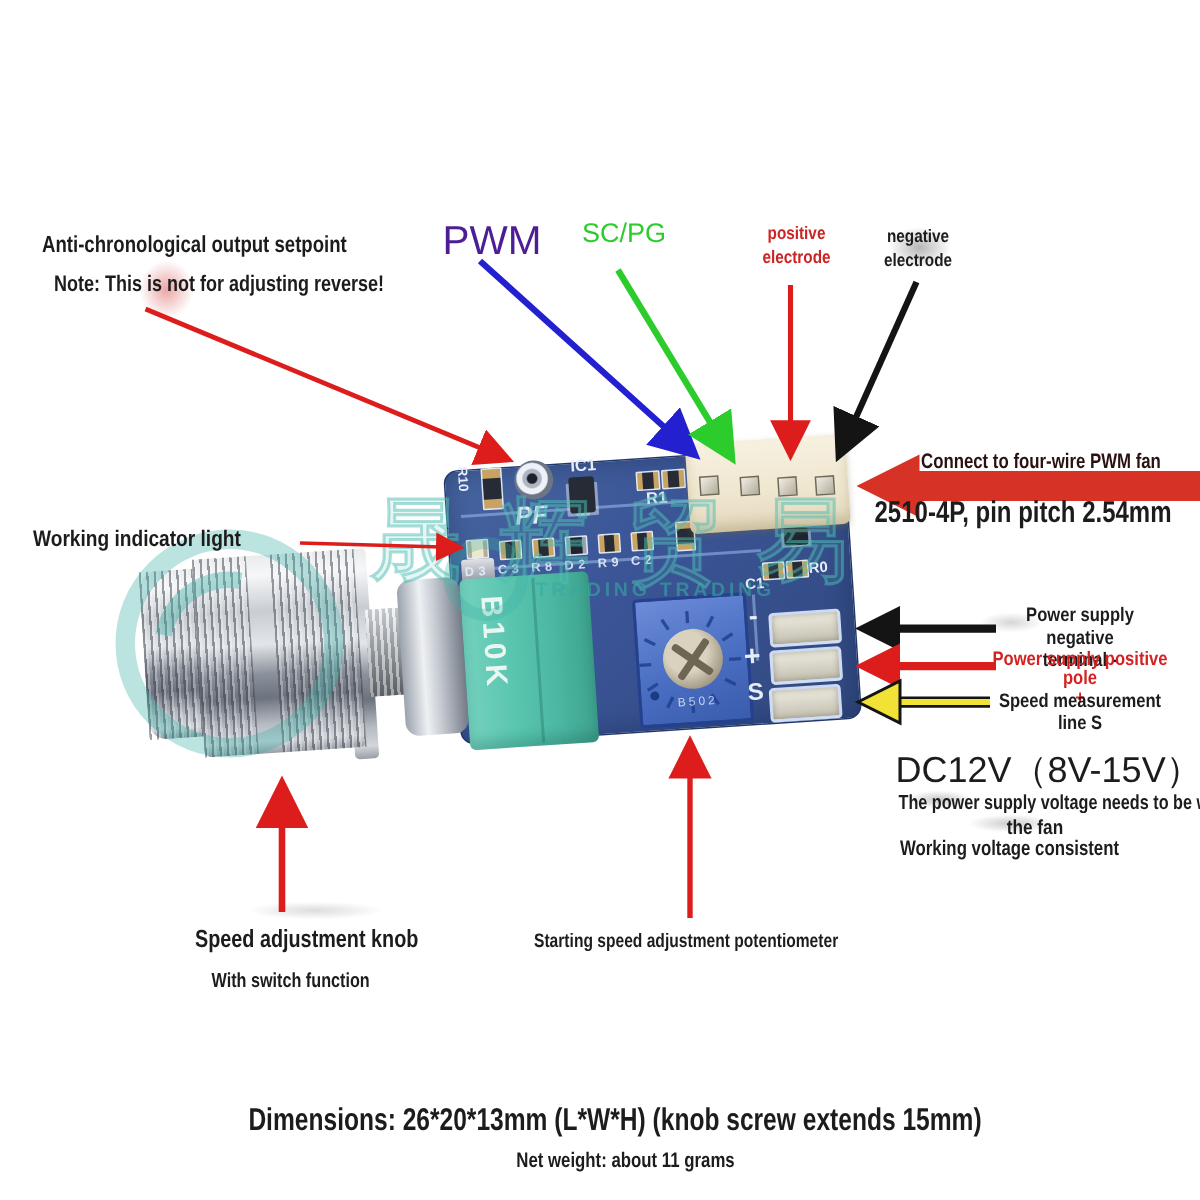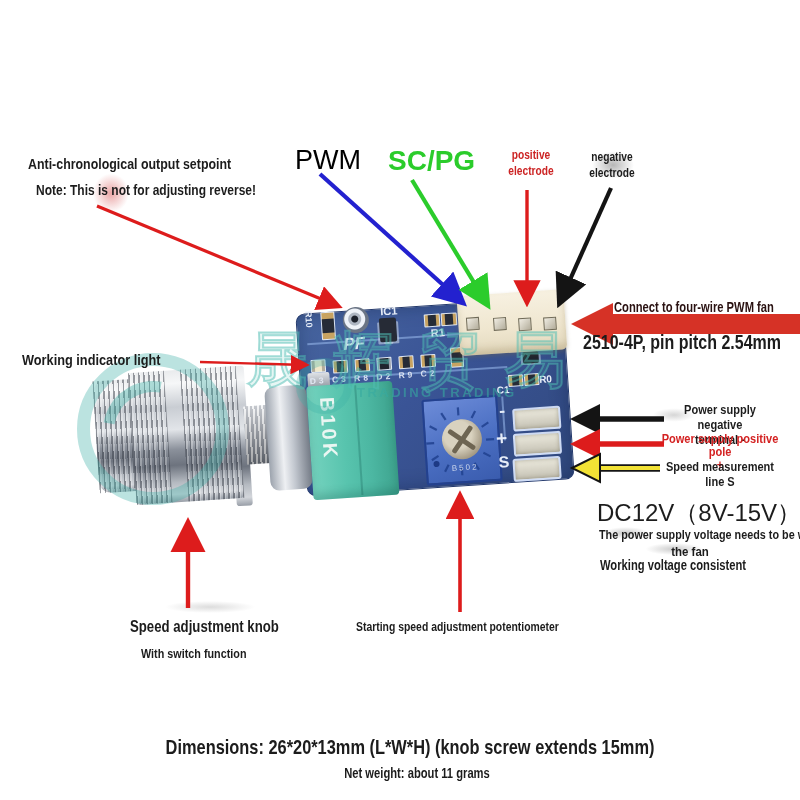--- a/index.html
+++ b/index.html
@@ -203,22 +203,22 @@
       <line x1="188" y1="608" x2="188" y2="524" stroke="#dd1c1c" stroke-width="4.4" marker-end="url(#mR)"></line>
     </g>
   <g>
       <line x1="460" y1="612" x2="460" y2="496" stroke="#dd1c1c" stroke-width="3.6" marker-end="url(#mR)"></line>
     </g>
 </svg>
 
 <div class="t cond" style="left:28px;top:155px;font-size:15.5px;font-weight:600;">Anti-chronological output setpoint</div>
 <div class="t cond" style="left:36px;top:181px;font-size:15px;font-weight:600;">Note: This is not for adjusting reverse!</div>
 
-<div class="t" style="left:295px;top:145px;font-size:27px;font-weight:500;color:#000000;">PWM</div>
-<div class="t" style="left:388px;top:145px;font-size:28px;font-weight:700;color:#2bcc2b;">SC/PG</div>
+<div class="t" style="left:295px;top:145px;font-size:27px;font-weight:500;color:#4c1d95;">PWM</div>
+<div class="t" style="left:388px;top:145px;font-size:18px;font-weight:400;color:#2bcc2b;">SC/PG</div>
 
 <div class="t ctr" style="left:491px;top:147px;width:80px;font-size:12px;font-weight:600;color:#cc2424;line-height:16px;">positive
 electrode</div>
 <div class="t ctr" style="left:572px;top:149px;width:80px;font-size:12px;font-weight:600;line-height:16px;">negative
 electrode</div>
 
 <div class="t cond" style="left:614px;top:299px;font-size:14px;font-weight:700;color:#2a1212;">Connect to four-wire PWM fan</div>
 <div class="t cond" style="left:583px;top:331px;font-size:20px;font-weight:700;">2510-4P, pin pitch 2.54mm</div>
 
 <div class="t cond85" style="left:22px;top:351px;font-size:15px;font-weight:600;">Working indicator light</div>

